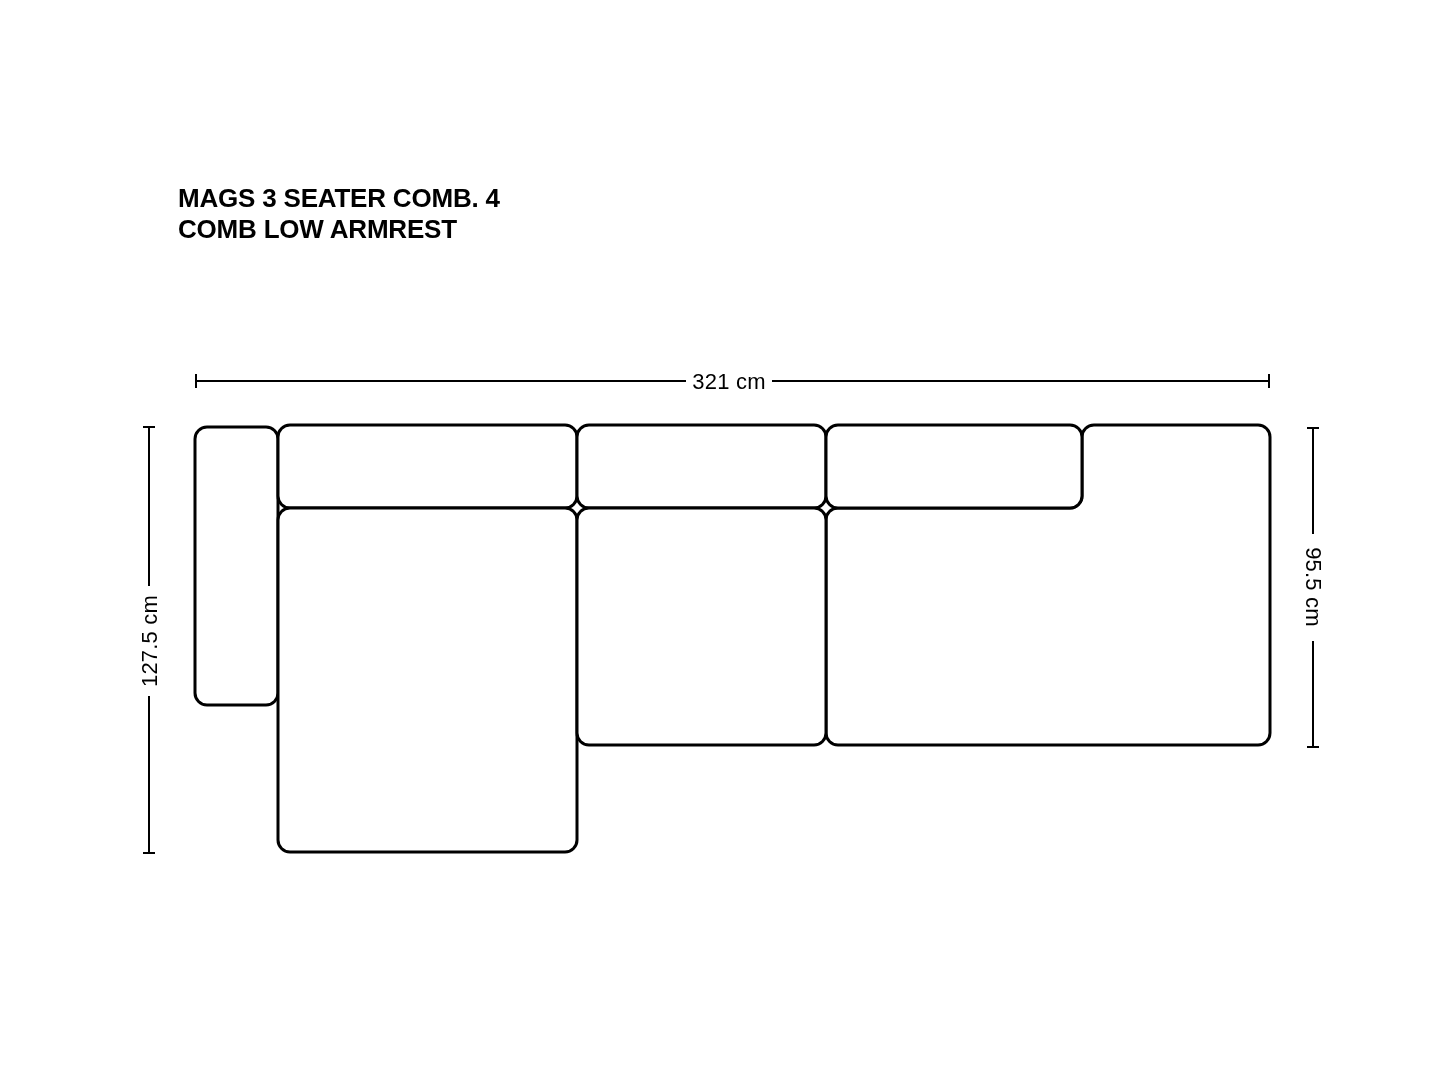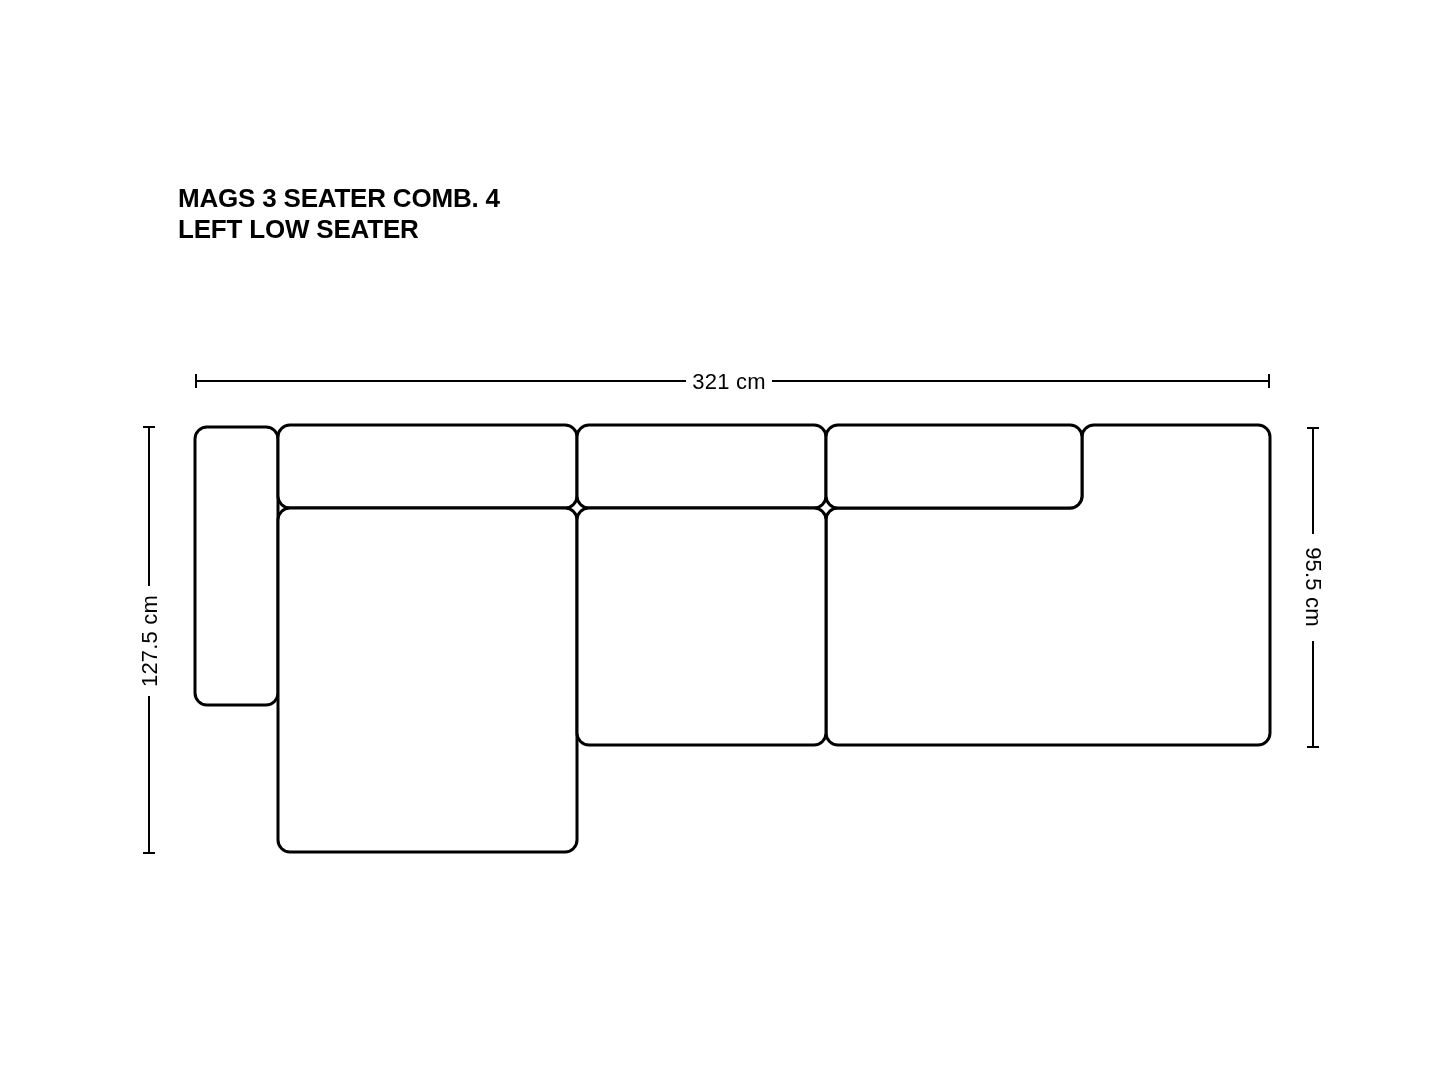--- a/index.html
+++ b/index.html
@@ -48,21 +48,21 @@
     letter-spacing: 0.2px;
   }
 </style>
 </head>
 <body>
 
 <div class="canvas">
 
   <div class="title-block">
     <div>MAGS 3 SEATER COMB. 4</div>
-    <div>LEFT LOW SEATER</div>
+    <div>COMB LOW ARMREST</div>
   </div>
 
   <svg class="diagram" width="1445" height="1087" viewBox="0 0 1445 1087">
 
     <g>
 
       <rect class="outline" x="195" y="427" width="83" height="278" rx="12"></rect>
 
       <path class="outline" d="M 1094 425 H 1258 A 12 12 0 0 1 1270 437 V 733 A 12 12 0 0 1 1258 745
                H 838 A 12 12 0 0 1 826 733 V 520 A 12 12 0 0 1 838 508

